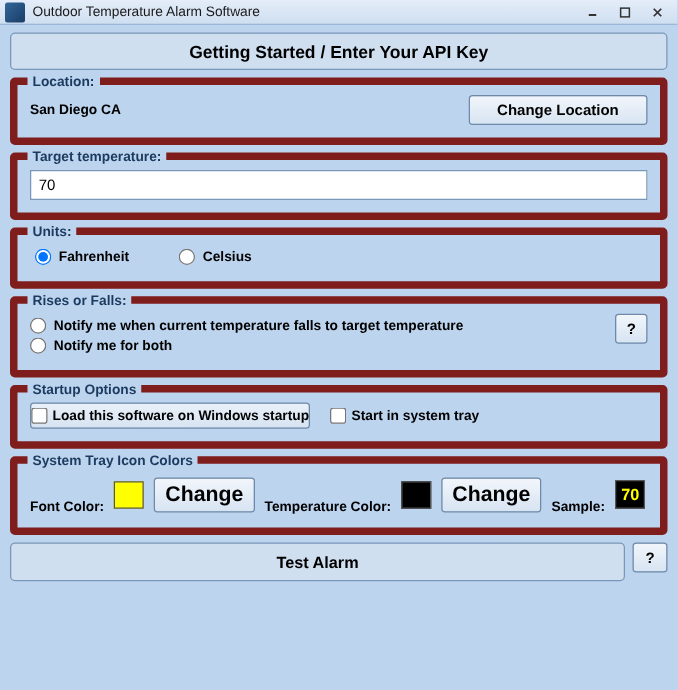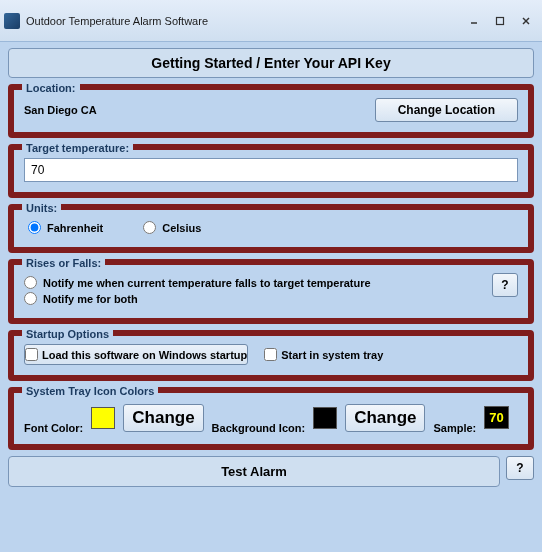--- a/index.html
+++ b/index.html
@@ -1,18 +1,18 @@
 <!DOCTYPE html>
 <html><head>
 <meta charset="utf-8">
 <style>
 * { box-sizing: border-box; font-family: Verdana, Geneva, sans-serif; font-size: 11px; }
 body { margin: 0; padding: 0; background: #bdd4ee; width: 542px; height: 552px; overflow: hidden; }
 
-.titlebar { height: 42px; background: linear-gradient(to bottom, #e4edf9, #cfdff0); display: flex; align-items: center; padding: 0 4px; border-bottom: 1px solid #9bb8d9; }
+.titlebar { height: 20px; background: linear-gradient(to bottom, #e4edf9, #cfdff0); display: flex; align-items: center; padding: 0 4px; border-bottom: 1px solid #9bb8d9; }
 .titlebar .app-icon { width: 16px; height: 16px; background: linear-gradient(135deg,#336699,#1a3d66); border-radius:2px; margin-right:6px; }
 .titlebar .title { flex: 1; color: #1a1a1a; font-size: 11px; }
 .winbtn { width: 24px; height: 16px; margin-left: 2px; display: flex; align-items: center; justify-content: center; border: 1px solid transparent; border-radius: 2px; cursor: pointer; }
 .winbtn svg { width: 10px; height: 10px; }
 
 .content { padding: 6px 8px 8px 8px; }
 
 .big-bar { border: 1px solid #7a96b8; border-radius: 4px; background: #cfdff0; text-align: center; font-weight: bold; font-size: 14px; padding: 6px 0; margin-bottom: 6px; }
 
 .fieldset { border: 6px solid #7f1d1d; border-radius: 4px; margin-bottom: 6px; padding: 8px 10px 10px 10px; position: relative; background: #bdd4ee; }
@@ -136,21 +136,21 @@
       </div>
     </div>
   </div>
 
   <div class="fieldset">
     <div class="legend">System Tray Icon Colors</div>
     <div class="tray-row">
       <span class="lbl">Font Color:</span>
       <span class="swatch" id="font-swatch" style="background: rgb(255, 255, 0);"></span>
       <button class="btn small">Change</button>
-      <span class="lbl">Background Icon:</span>
+      <span class="lbl">Temperature Color:</span>
       <span class="swatch" id="bg-swatch" style="background: rgb(0, 0, 0);"></span>
       <button class="btn small">Change</button>
       <span class="lbl">Sample:</span>
       <span class="sample-box" id="sample-box" style="background: rgb(0, 0, 0); color: rgb(255, 255, 0);">70</span>
     </div>
   </div>
 
   <div class="bottom-row">
     <div class="big-bar">Test Alarm</div>
     <div class="help-btn" style="width:28px;">?</div>

